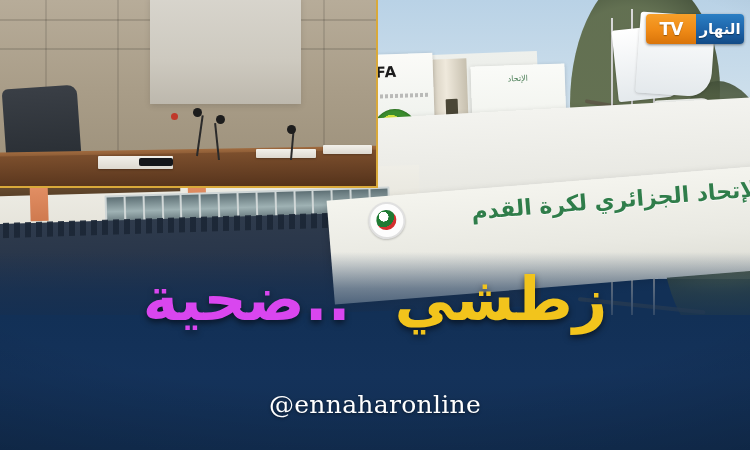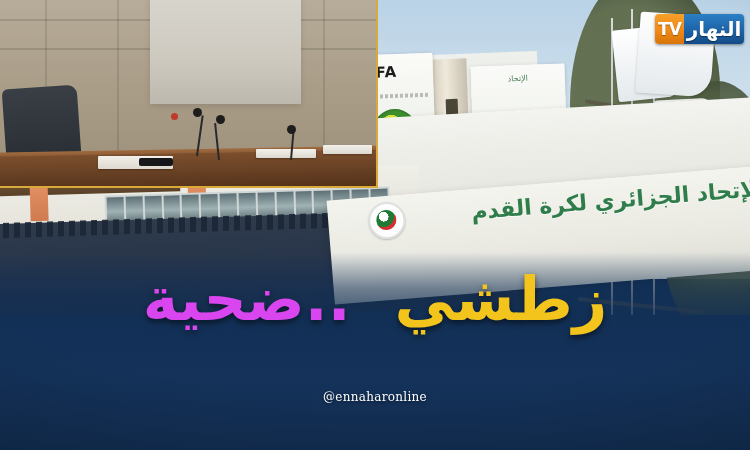--- a/index.html
+++ b/index.html
@@ -253,52 +253,52 @@
   .redpin{position:absolute;width:7px;height:7px;border-radius:50%;background:#c0392b;}
 
   
   .logo{
     position:absolute;right:6px;top:14px;height:30px;
     display:flex;align-items:stretch;
     box-shadow:0 1px 3px rgba(0,0,0,.45);
     border-radius:4px;overflow:hidden;
   }
   .logo-tv{
-    width:29px;
+    width:50px;
     background:linear-gradient(180deg,#f7a02a 0%,#ef8a16 55%,#d9740a 100%);
     display:flex;align-items:center;justify-content:center;
     color:#fff;font-weight:700;font-size:17px;letter-spacing:-1px;
     font-family:"DejaVu Sans","Liberation Sans",sans-serif;
     text-shadow:0 1px 1px rgba(0,0,0,.35);
   }
   .logo-name{
-    width:60px;
+    width:48px;
     background:linear-gradient(180deg,#2b7fc4 0%,#1d63a8 55%,#134b86 100%);
     display:flex;align-items:center;justify-content:center;
-    color:#fff;font-size:20px;font-weight:700;direction:rtl;
+    color:#fff;font-size:15px;font-weight:700;direction:rtl;
     font-family:"DejaVu Sans","Liberation Sans",sans-serif;
     text-shadow:0 1px 1px rgba(0,0,0,.4);
   }
 
   
   .headline{
     position:absolute;left:0;right:0;top:266px;
     text-align:center;direction:rtl;white-space:nowrap;
     font-family:"DejaVu Sans","Liberation Sans",sans-serif;
     font-size:60px;font-weight:700;line-height:1.1;
     text-shadow:0 3px 6px rgba(0,0,0,.55);
   }
   .h-yellow{color:#f2c41c;margin-left:44px;}
   .h-white{color:#d946ef;}
 
   .handle{
     position:absolute;left:0;right:0;top:390px;
     text-align:center;color:#ffffff;
     font-family:"DejaVu Serif","Liberation Serif",serif;
-    font-size:12px;letter-spacing:.3px;
+    font-size:25px;letter-spacing:.3px;
     text-shadow:0 1px 3px rgba(0,0,0,.5);
   }
 </style>
 </head>
 <body>
 
 <div class="stage">
 
   <div class="bg-photo">
     <div class="bg-sky"></div>

